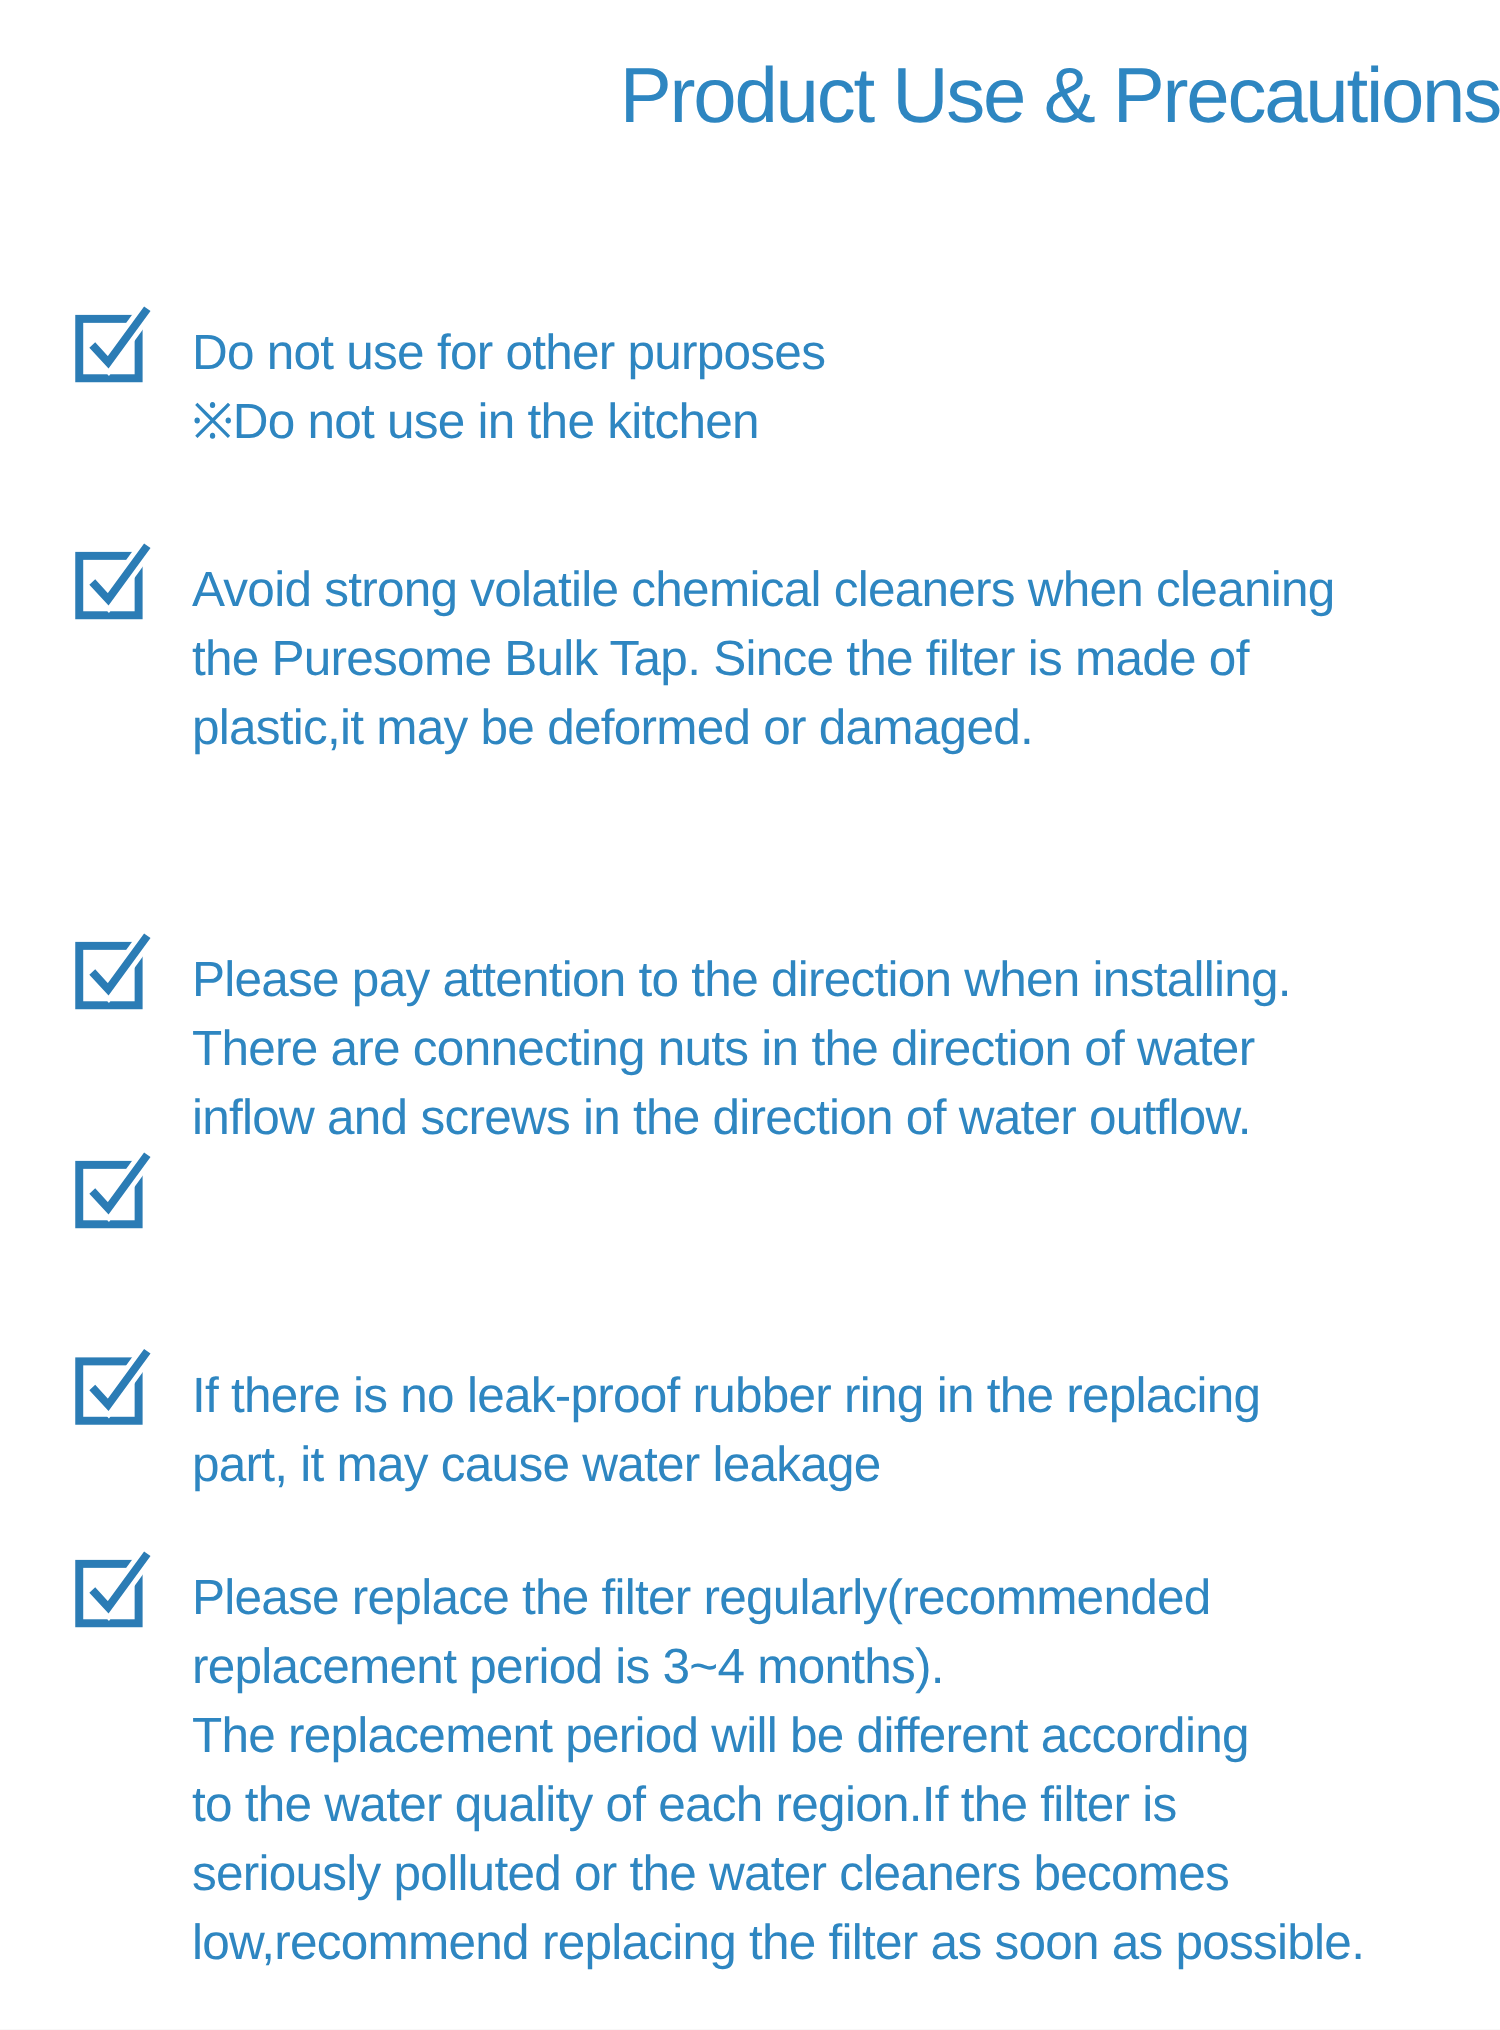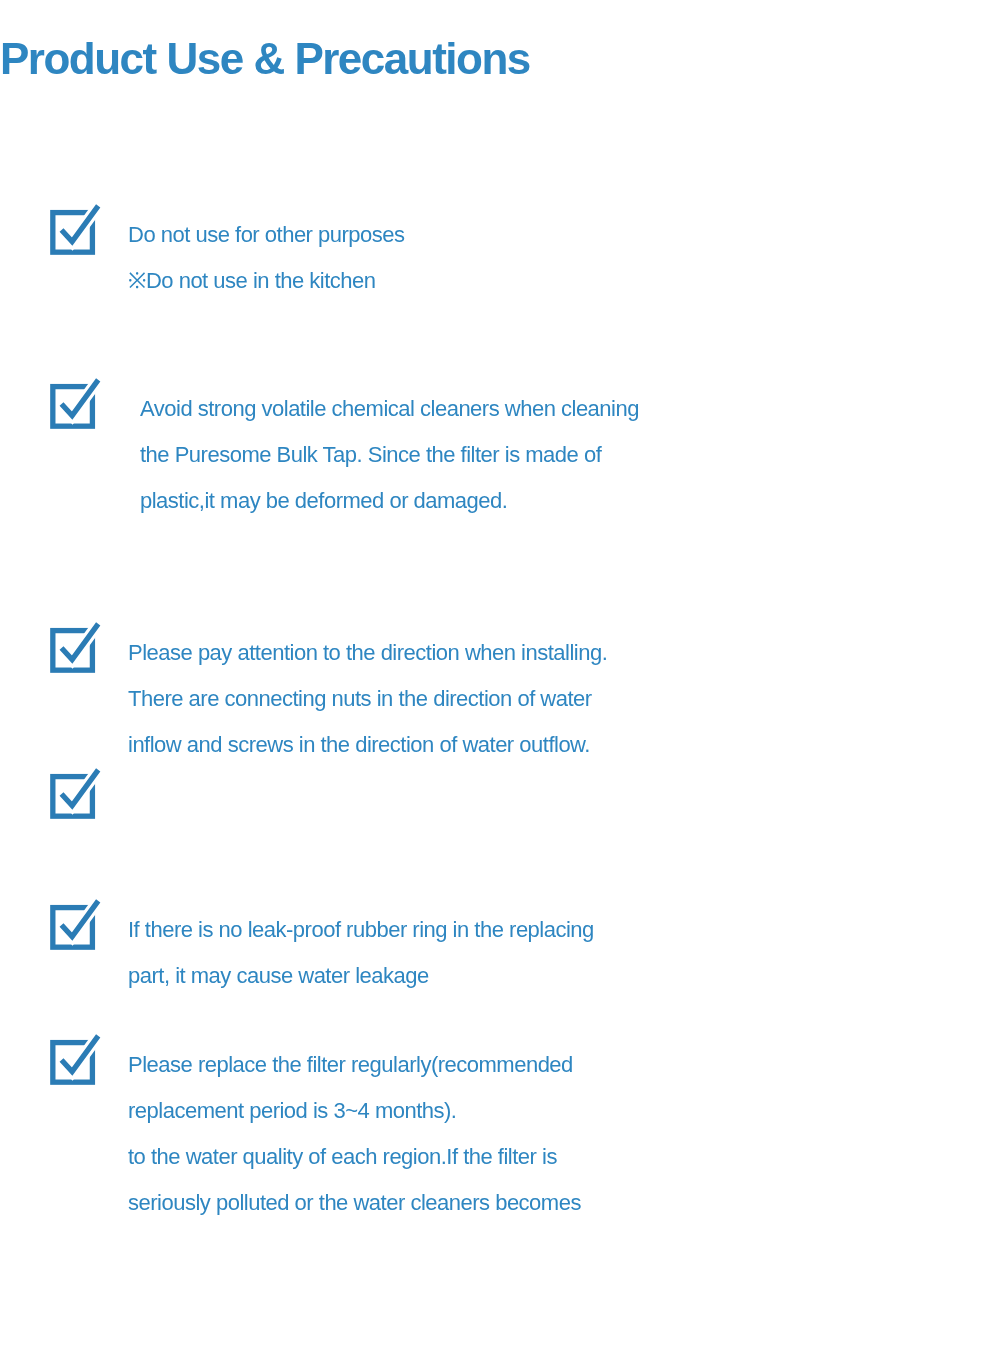--- a/index.html
+++ b/index.html
@@ -17,50 +17,50 @@
     margin: 0 auto;
     background: var(--bg);
     overflow: hidden;
     font-family: "Liberation Sans", sans-serif;
   }
   .title {
     position: absolute;
     top: 34px;
     left: 0;
     width: 100%;
-    text-align: left;
-    font-size: 44px;
-    font-weight: bold;
+    text-align: right;
+    font-size: 52px;
+    font-weight: normal;
     letter-spacing: -1.5px;
     color: var(--title);
   }
   .item {
     position: absolute;
     left: 48px;
     display: flex;
     align-items: flex-start;
   }
   .checkbox {
     flex: 0 0 auto;
     width: 56px;
     height: 58px;
     display: block;
   }
   .text {
     margin-left: 24px;
     padding-top: 12px;
-    font-size: 22px;
+    font-size: 33px;
     line-height: 46px;
     letter-spacing: -0.5px;
     color: var(--accent);
     white-space: nowrap;
   }
   
   .item-1 { top: 200px; }
-  .item-2 { top: 374px; gap: 12px; }
+  .item-2 { top: 358px; }
   .item-3 { top: 618px; }
   .item-4 { top: 764px; }
   .item-5 { top: 895px; }
   .item-6 { top: 1030px; justify-content: center; }
 </style>
 </head>
 <body>
 
 <div class="page">
 
@@ -126,18 +126,20 @@
 
   <div class="item item-6">
     <svg class="checkbox" viewBox="0 0 58 58" aria-hidden="true">
       <rect x="5" y="12" width="41" height="41" fill="none" stroke="var(--checkbox)" stroke-width="5.5"></rect>
       <polyline points="14,30 25,42 52,5" fill="none" stroke="var(--bg)" stroke-width="12"></polyline>
       <polyline points="14,30 25,42 52,5" fill="none" stroke="var(--checkbox)" stroke-width="5.5"></polyline>
     </svg>
     <div class="text">
       <div class="line">Please replace the filter regularly(recommended</div>
       <div class="line">replacement period is 3~4 months).</div>
+      <div class="line">The replacement period will be different according</div>
       <div class="line">to the water quality of each region.If the filter is</div>
       <div class="line">seriously polluted or the water cleaners becomes</div>
+      <div class="line">low,recommend replacing the filter as soon as possible.</div>
     </div>
   </div>
 
 </div>
 
 </body></html>

